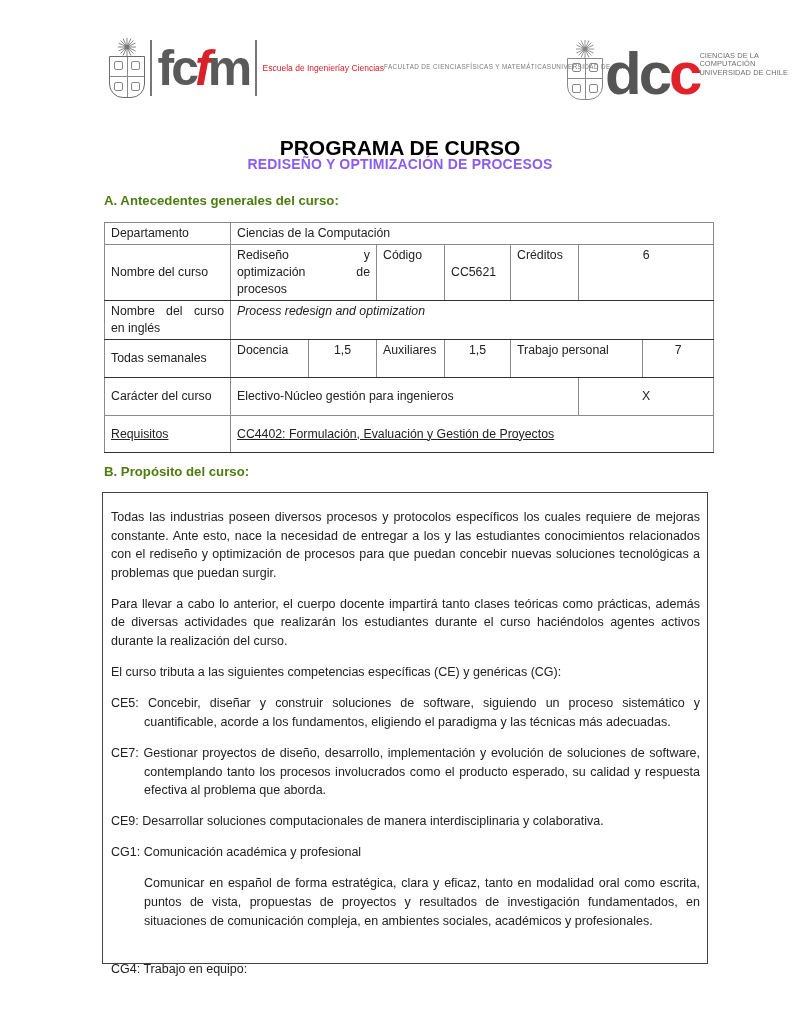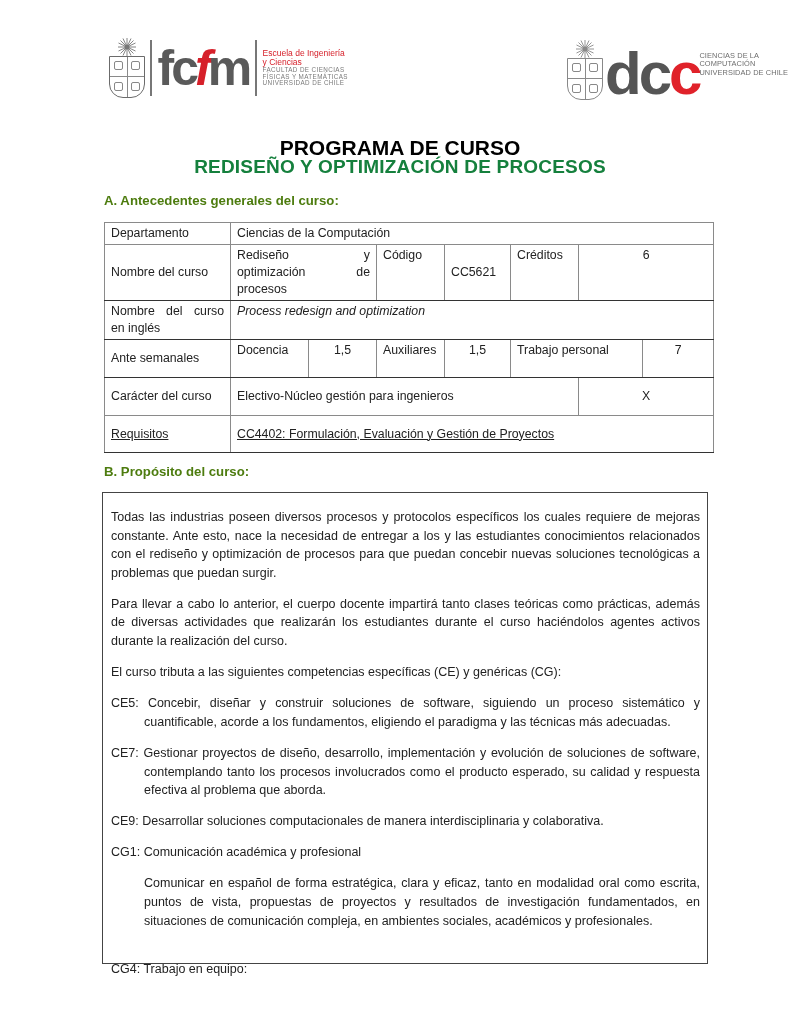--- a/index.html
+++ b/index.html
@@ -15,33 +15,33 @@
   .crest-star { position: absolute; left: 9px; top: 0; width: 20px; height: 20px; }
   .crest-shield { position: absolute; left: 1px; top: 19px; width: 36px; height: 42px; border: 1.5px solid #6b6b6b; border-radius: 0 0 14px 14px; }
   .crest-shield::before { content: ""; position: absolute; left: 50%; top: 0; bottom: 0; border-left: 1px solid #8a8a8a; }
   .crest-shield::after { content: ""; position: absolute; top: 48%; left: 0; right: 0; border-top: 1px solid #8a8a8a; }
   .crest-q { position: absolute; width: 9px; height: 9px; border: 1px solid #888; border-radius: 2px; }
 
   .fcfm-vbar { width: 1.5px; height: 56px; background: #777; margin: 0 6px 0 4px; }
   .fcfm-word { font-family: "Liberation Sans", sans-serif; font-weight: 700; font-size: 50px; letter-spacing: -3px; color: #5a5a5a; line-height: 1; display: flex; align-items: baseline; }
   .fcfm-word .red { color: #d6202a; font-style: italic; margin: 0 -1px; }
   .fcfm-vbar2 { width: 1.5px; height: 56px; background: #777; margin: 0 6px 0 6px; }
-  .fcfm-text { display: flex; flex-direction: column; line-height: 1.05; }
+  .fcfm-text { display: flex; line-height: 1.05; }
   .fcfm-text .l1 { font-size: 8.5px; color: #d6202a; }
   .fcfm-text .l2 { font-size: 6.3px; color: #7a7a7a; letter-spacing: 0.4px; }
 
   .dcc-col { display: flex; flex-direction: row; margin-left: 4px; }
   .dcc-word { font-family: "Liberation Sans", sans-serif; font-weight: 700; font-size: 60px; letter-spacing: -3px; color: #555; line-height: 0.85; }
   .dcc-word .red { color: #e0222a; }
   .dcc-text { font-size: 7.4px; color: #6d6d6d; line-height: 1.15; margin-top: 4px; letter-spacing: 0.1px; }
 
   
   .title { position: absolute; left: 0; width: 800px; text-align: center; font-family: "Liberation Sans", sans-serif; font-weight: 700; }
   .title-1 { top: 136px; font-size: 21px; color: #000000; }
-  .title-2 { top: 156px; font-size: 19px; color: #15803d; letter-spacing: 0.2px; }
+  .title-2 { top: 156px; font-size: 14px; color: #8b5cf6; letter-spacing: 0.2px; }
 
   .section-heading { position: absolute; left: 104px; font-weight: 700; font-size: 13.2px; color: #4d7c0f; }
   .sec-a { top: 193px; }
   .sec-b { top: 464px; }
 
   
   .info-table { position: absolute; left: 104px; top: 222px; width: 609px; border-collapse: collapse; font-size: 12.3px; color: #222; table-layout: fixed; }
   .info-table td { border: 1px solid #8a8a8a; padding: 2px 6px 2px 6px; vertical-align: top; line-height: 17px; }
   .info-table td.lab { vertical-align: middle; }
   .info-table td.center { text-align: center; }
@@ -172,21 +172,21 @@
     <td>Créditos</td>
     <td colspan="2" class="center">6</td>
   </tr>
 
   <tr class="rule-bottom" style="height:37px;">
     <td style="text-align:justify;">Nombre del curso en inglés</td>
     <td colspan="7" class="italic">Process redesign and optimization</td>
   </tr>
 
   <tr class="rule-bottom" style="height:38px;">
-    <td class="lab">Ante semanales</td>
+    <td class="lab">Todas semanales</td>
     <td>Docencia</td>
     <td class="center">1,5</td>
     <td>Auxiliares</td>
     <td class="center">1,5</td>
     <td colspan="2" style="padding-right:30px;">Trabajo personal</td>
     <td class="center">7</td>
   </tr>
 
   <tr style="height:38px;">
     <td class="lab">Carácter del curso</td>

